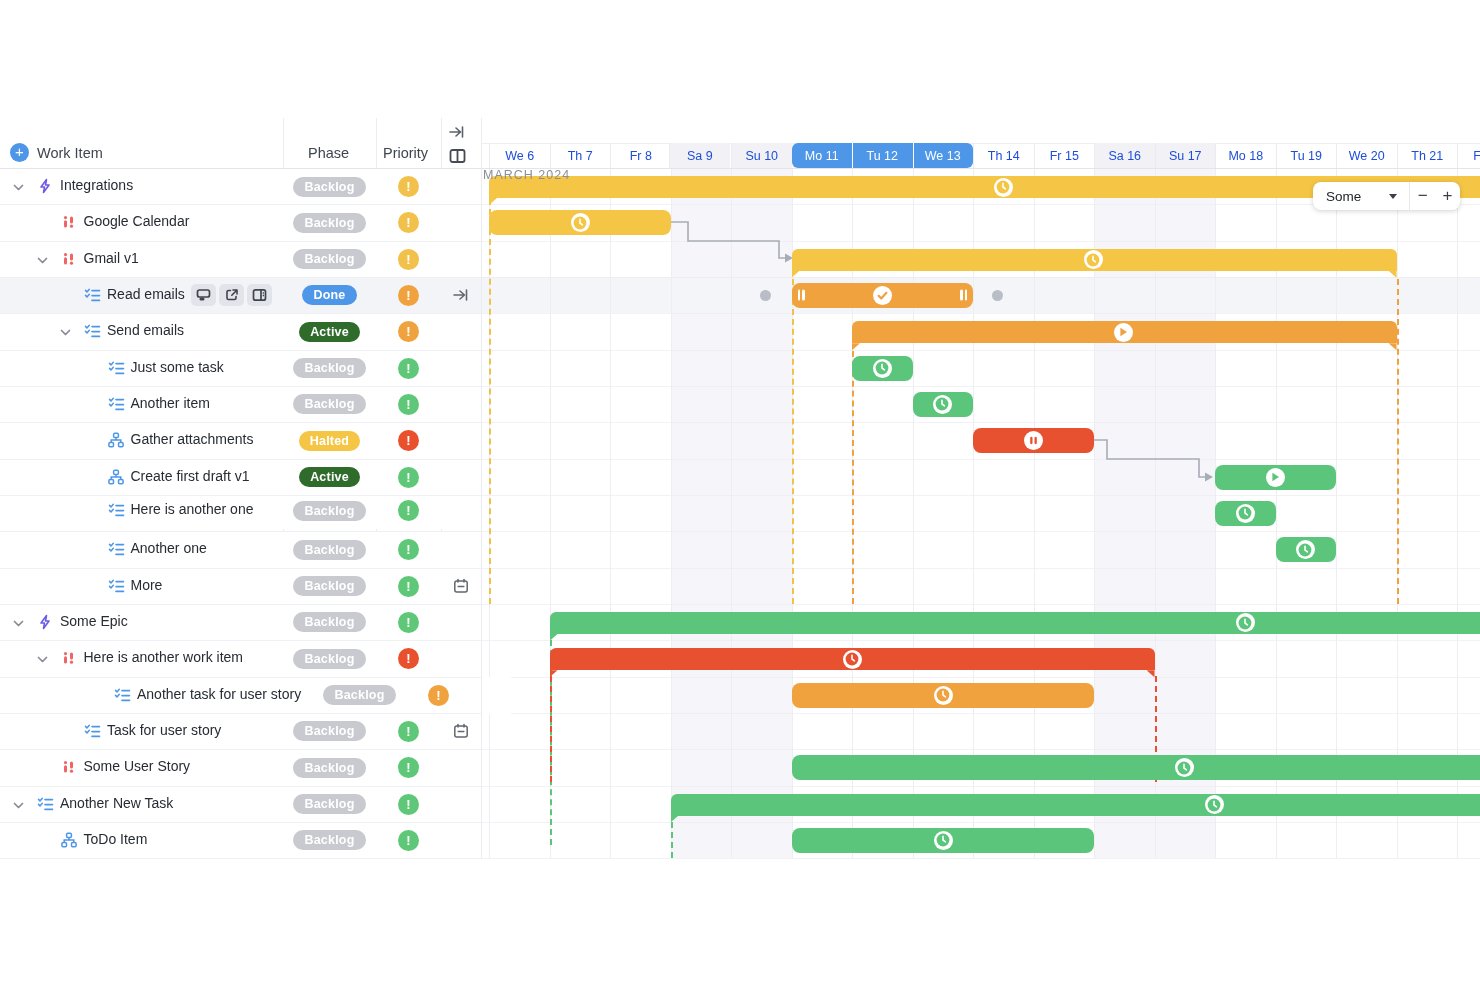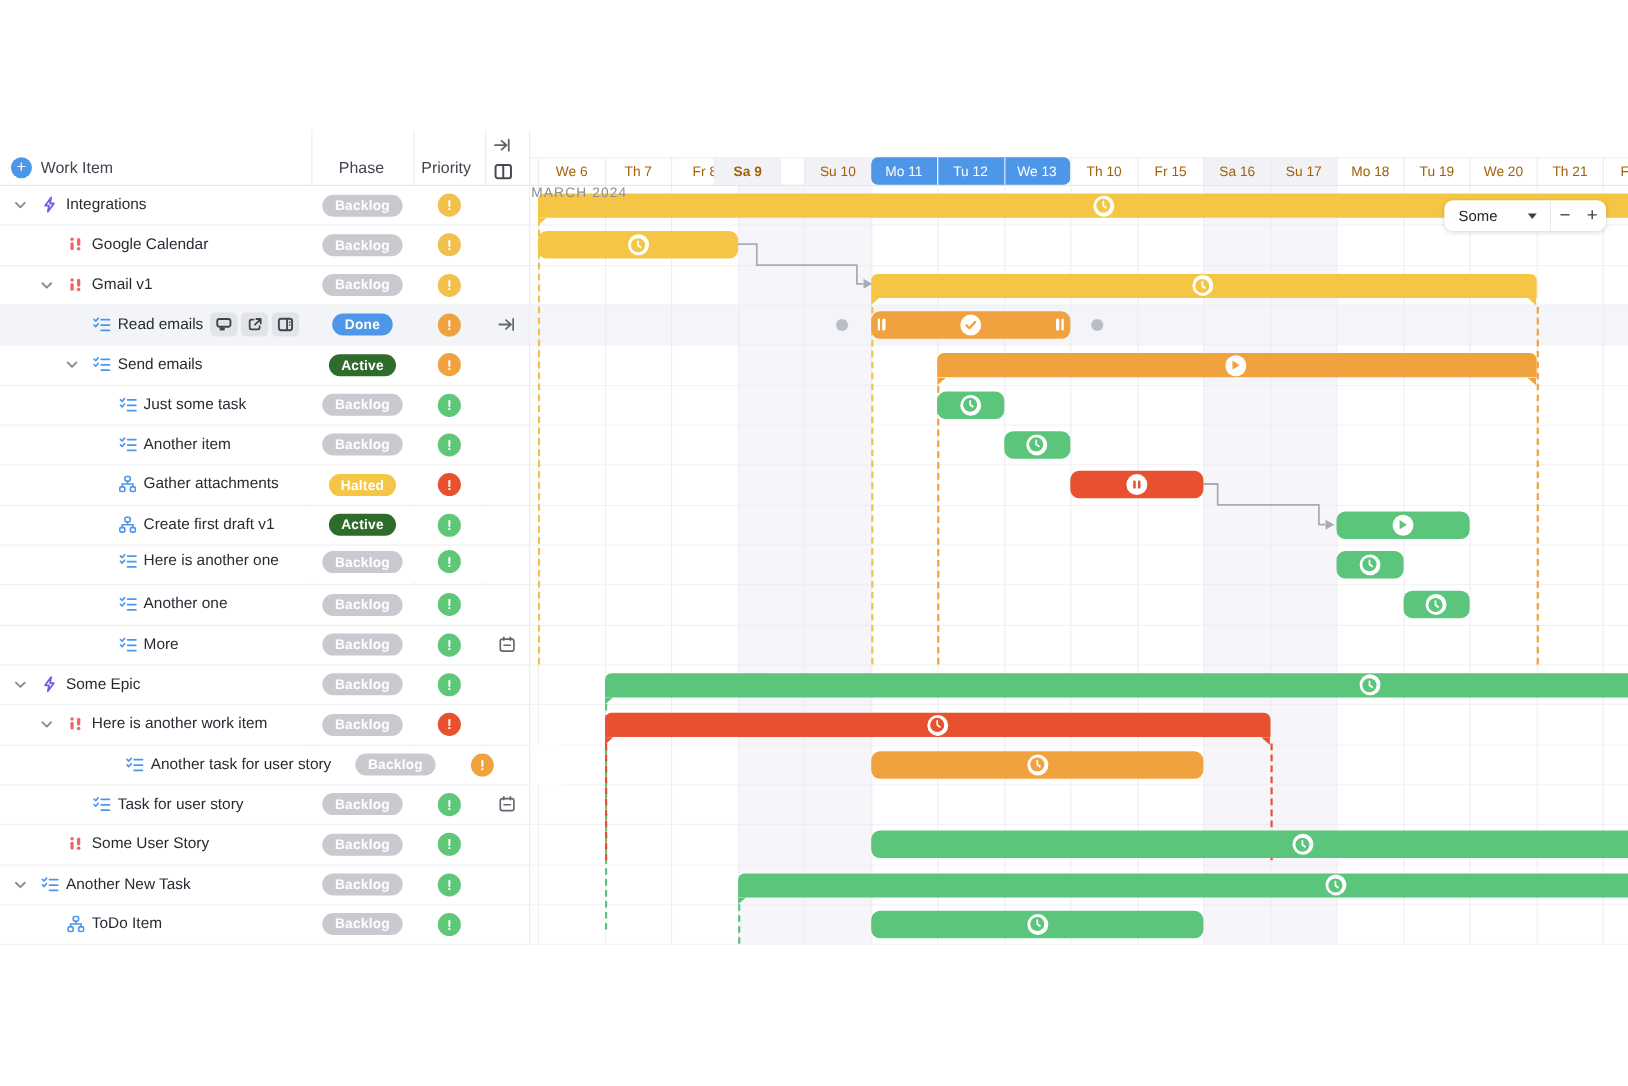--- a/index.html
+++ b/index.html
@@ -28,21 +28,21 @@
   .prio-wrap { position:absolute; left:376px; width:65px; top:0; height:37px; display:flex; align-items:center; justify-content:center; }
   .prio-dot { width:21px; height:21px; border-radius:50%; color:#fff; font-weight:bold; font-size:13px;
               display:flex; align-items:center; justify-content:center; }
   .mini-wrap { position:absolute; left:441px; width:40px; top:0; height:37px; display:flex; align-items:center; justify-content:center; color:#62676F; }
   .actions { position:absolute; left:191px; top:7px; display:flex; gap:3px; }
   .act-btn { width:25px; height:22px; background:#E3E4E9; border-radius:5px; display:flex; align-items:center; justify-content:center; color:#3F444D; cursor:pointer; }
 
   
   .month-label { position:absolute; left:483px; top:125px; font-size:12.5px; color:#8A8F99; letter-spacing:1px; z-index:7;margin-top:43px; }
   .day-cell { position:absolute; top:143px; height:25px; display:flex; align-items:center; justify-content:center;
-              font-size:12.5px; color:#a16207; border-left:1px solid #EBECF0; z-index:6; cursor:pointer; }
+              font-size:12.5px; color:#1d4ed8; border-left:1px solid #EBECF0; z-index:6; cursor:pointer; }
   .day-cell.weekend { background:#F2F2F6; }
   .day-cell.selected { background:#4D96E8; color:#fff; font-weight:500; border-left:none; box-shadow:inset 1px 0 0 #fff; }
   .day-cell.sel-first { border-radius:6px 0 0 6px; box-shadow:none; }
   .day-cell.sel-last { border-radius:0 6px 6px 0; }
   .tl-topline { position:absolute; left:481px; top:143px; width:999px; height:1px; background:#EDEEF1; z-index:6; }
 
   
   .weekend-band { position:absolute; top:168px; height:690px; background:#F6F6FA; z-index:0; }
   .sel-band { position:absolute; left:481px; width:999px; background:#F4F5F9; z-index:1; }
   .gridline { position:absolute; top:168px; height:690px; width:1px; background:#EDEEF2; z-index:2; }
@@ -119,26 +119,26 @@
       <div class="gridline" style="left: 1094px;"></div>
       <div class="gridline" style="left: 1154.5px;"></div>
       <div class="gridline" style="left: 1215px;"></div>
       <div class="gridline" style="left: 1275.5px;"></div>
       <div class="gridline" style="left: 1336px;"></div>
       <div class="gridline" style="left: 1396.5px;"></div>
       <div class="gridline" style="left: 1457px;"></div>
       <div class="day-cell" style="left: 489px; width: 60.5px;">We 6</div>
       <div class="day-cell" style="left: 549.5px; width: 60.5px;">Th 7</div>
       <div class="day-cell" style="left: 610px; width: 60.5px;">Fr 8</div>
-      <div class="day-cell weekend" style="left: 649px; width: 60.5px; font-weight: bold;">Sa 9</div>
+      <div class="day-cell weekend" style="left: 669px; width: 60.5px;">Sa 9</div>
       <div class="day-cell weekend" style="left: 731px; width: 60.5px;">Su 10</div>
       <div class="day-cell selected sel-first" style="left: 791.5px; width: 60.5px;">Mo 11</div>
       <div class="day-cell selected" style="left: 852px; width: 60.5px;">Tu 12</div>
       <div class="day-cell selected sel-last" style="left: 912.5px; width: 60.5px;">We 13</div>
-      <div class="day-cell" style="left: 973px; width: 60.5px;">Th 10</div>
+      <div class="day-cell" style="left: 973px; width: 60.5px;">Th 14</div>
       <div class="day-cell" style="left: 1033.5px; width: 60.5px;">Fr 15</div>
       <div class="day-cell weekend" style="left: 1094px; width: 60.5px;">Sa 16</div>
       <div class="day-cell weekend" style="left: 1154.5px; width: 60.5px;">Su 17</div>
       <div class="day-cell" style="left: 1215px; width: 60.5px;">Mo 18</div>
       <div class="day-cell" style="left: 1275.5px; width: 60.5px;">Tu 19</div>
       <div class="day-cell" style="left: 1336px; width: 60.5px;">We 20</div>
       <div class="day-cell" style="left: 1396.5px; width: 60.5px;">Th 21</div>
       <div class="day-cell" style="left: 1457px; width: 60.5px;">Fr 22</div>
       <div class="prow" style="top: 168px;">
         <div class="chev" style="left: 12px;"><svg width="13" height="13" viewBox="0 0 13 13">

